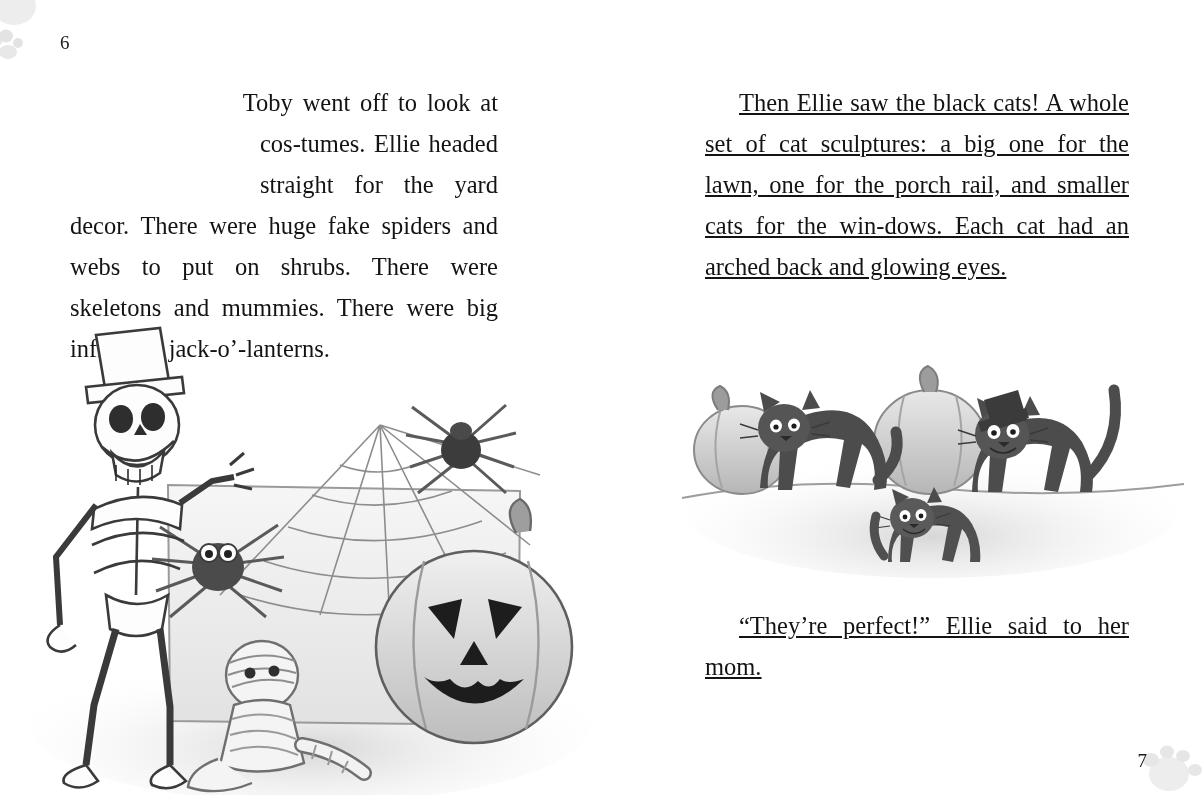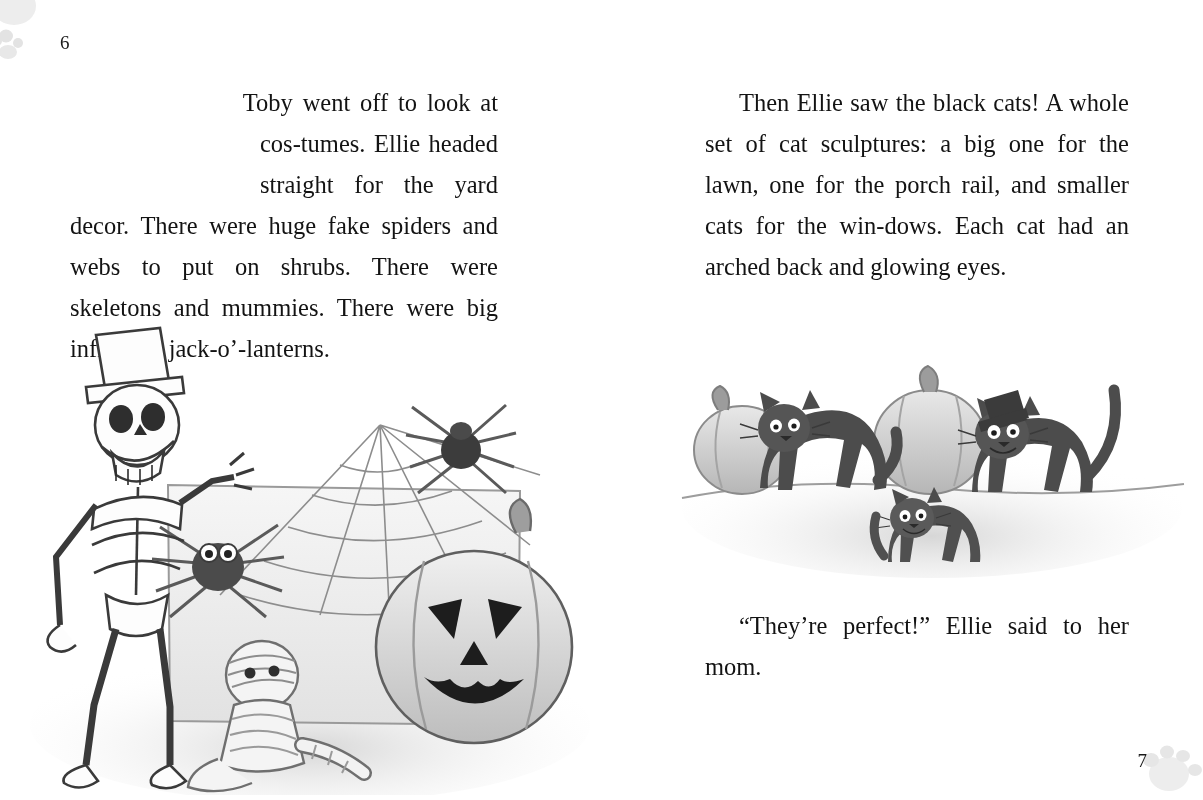--- a/index.html
+++ b/index.html
@@ -50,20 +50,21 @@
 
   .col-left {
     left: 70px;
     top: 82px;
     width: 428px;
   }
   .col-right {
     left: 705px;
     top: 82px;
     width: 424px;
+    text-decoration: underline;
   }
   .wrap-block {
     float: left;
     width: 190px;
     height: 122px;
     shape-outside: polygon(0 0, 0 100%, 100% 100%, 100% 46%);
   }
 
   
   .art {
@@ -103,21 +104,21 @@
 
   <div class="col col-left">
     <div class="wrap-block"></div>
     <p><span class="indent"></span><span>Toby went off to look at cos-tumes. Ellie headed straight for the yard decor. There were huge fake spiders and webs to put on shrubs. There were skeletons and mummies. There were big inflatable jack-o’-lanterns.</span></p>
   </div>
 
   <div class="col col-right">
     <p><span class="indent"></span><span>Then Ellie saw the black cats! A whole set of cat sculptures: a big one for the lawn, one for the porch rail, and smaller cats for the win-dows. Each cat had an arched back and glowing eyes.</span></p>
   </div>
 
-  <div class="col" style="left:705px; top:605px; width:424px;">
+  <div class="col" style="left:705px; top:605px; width:424px;text-decoration:underline;">
     <p><span class="indent"></span><span>“They’re perfect!” Ellie said to her mom.</span></p>
   </div>
 
   <div class="art art-left">
     <svg width="575" height="500" viewBox="0 0 575 500" aria-hidden="true">
       <defs>
         <radialGradient id="shadeL" cx="50%" cy="65%" r="60%">
           <stop offset="0%" stop-color="#cfcfcf" stop-opacity="0.85"></stop>
           <stop offset="100%" stop-color="#ffffff" stop-opacity="0"></stop>
         </radialGradient>

